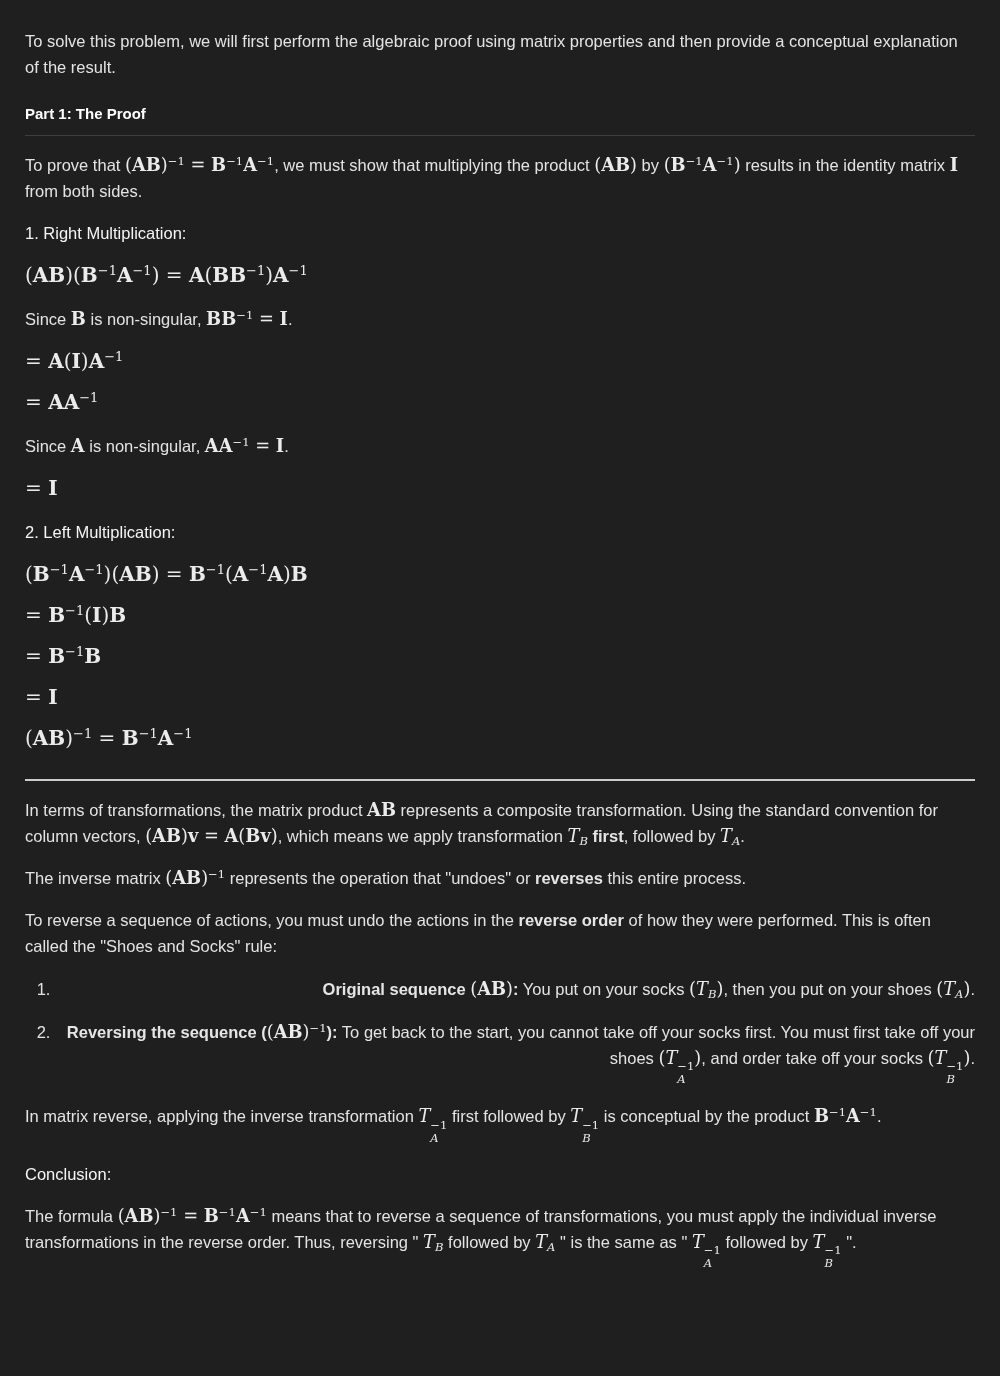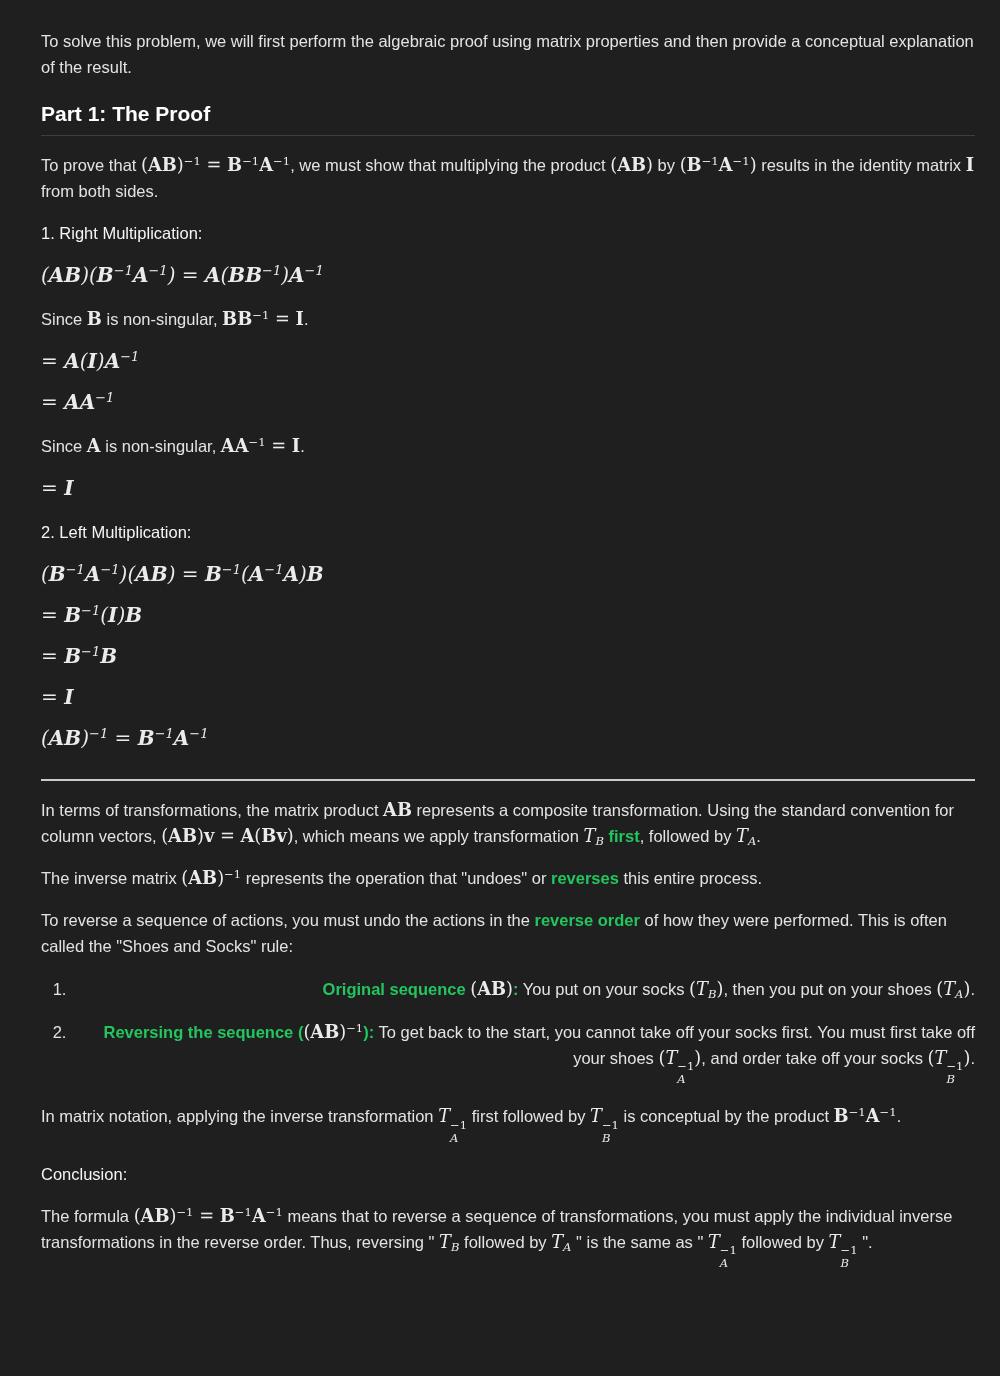--- a/index.html
+++ b/index.html
@@ -7,51 +7,51 @@
     width: 1000px;
     min-height: 1376px;
     box-sizing: border-box;
     background: #1f1f1f;
     color: #e3e3e3;
     font-family: "Liberation Sans", "DejaVu Sans", sans-serif;
     font-size: 16.5px;
     line-height: 26px;
     padding: 28px 25px 20px 25px;
   }
-  main.doc { max-width: 950px; margin-left: 16px; }
+  main.doc { max-width: 950px; }
 
   p.para { margin: 16px 0; }
   main.doc > p:first-child, #doc-root > p:first-child { margin-top: 0; }
 
   p.bold-line {
     margin: 16px 0;
     font-weight: 400;
     color: #f5f5f5;
   }
 
   h2.heading {
-    font-size: 21px;
+    font-size: 15px;
     line-height: 27px;
     font-weight: 700;
     color: #ffffff;
     margin: 20px 0 0 0;
     padding-bottom: 8px;
     border-bottom: 1px solid #3e3e40;
   }
 
   hr.thick-divider {
     border: none;
     border-top: 2px solid #cbcbcb;
     margin: 26px 0 10px 0;
   }
 
   ol.num-list { margin: 16px 0; padding-left: 30px; }
   li.list-item { margin: 17px 0; padding-left: 3px; text-align: right; }
 
-  strong.bold-text { font-weight: 700; color: #22c55e; }
+  strong.bold-text { font-weight: 700; color: #e5e5e5; }
 
   
   .math {
     font-family: "DejaVu Serif", "Liberation Serif", serif;
     color: #ebebeb;
     font-size: 1.08em;
     white-space: nowrap;
   }
   .math .mn { font-weight: 400; }
   .math .mbf { font-weight: 700; }
@@ -61,21 +61,21 @@
   .math .msk {
     display: inline-flex;
     flex-direction: column;
     align-items: flex-start;
     font-size: 0.65em;
     line-height: 1.12;
     vertical-align: -0.55em;
   }
   .math .mskb { font-style: italic; }
 
-  .math-block { margin: 13px 0; line-height: 27px; font-style: italic; }
+  .math-block { margin: 13px 0; line-height: 27px; }
   .math-block .math { font-size: 20px; }
 </style>
 </head>
 <body>
 
 <main class="doc">
   <div id="doc-root">
       <p class="para"><span class="seg">To solve this problem, we will first perform the algebraic proof using matrix properties and then provide a conceptual explanation of the result.</span></p>
       <h2 class="heading">Part 1: The Proof</h2>
       <p class="para"><span class="seg">To prove that </span><span class="math"><span class="mn">(</span><span class="mbf">A</span><span class="mbf">B</span><span class="mn">)</span><sup class="msup">−1</sup><span class="mn"> = </span><span class="mbf">B</span><sup class="msup">−1</sup><span class="mbf">A</span><sup class="msup">−1</sup></span><span class="seg">, we must show that multiplying the product </span><span class="math"><span class="mn">(</span><span class="mbf">A</span><span class="mbf">B</span><span class="mn">)</span></span><span class="seg"> by </span><span class="math"><span class="mn">(</span><span class="mbf">B</span><sup class="msup">−1</sup><span class="mbf">A</span><sup class="msup">−1</sup><span class="mn">)</span></span><span class="seg"> results in the identity matrix </span><span class="math"><span class="mbf">I</span></span><span class="seg"> from both sides.</span></p>
@@ -99,21 +99,21 @@
       <ol class="num-list">
         <li class="list-item"><strong class="bold-text">Original sequence </strong><span class="math"><span class="mn">(</span><span class="mbf">A</span><span class="mbf">B</span><span class="mn">)</span></span><strong class="bold-text">:</strong><span class="seg"> You put on your socks </span><span class="math"><span class="mn">(</span><span class="mi">T</span><sub class="msub">B</sub><span class="mn">)</span></span><span class="seg">, then you put on your shoes </span><span class="math"><span class="mn">(</span><span class="mi">T</span><sub class="msub">A</sub><span class="mn">)</span></span><span class="seg">.</span></li>
         <li class="list-item"><strong class="bold-text">Reversing the sequence (</strong><span class="math"><span class="mn">(</span><span class="mbf">A</span><span class="mbf">B</span><span class="mn">)</span><sup class="msup">−1</sup></span><strong class="bold-text">):</strong><span class="seg"> To get back to the start, you cannot take off your socks first. You must first take off your shoes </span><span class="math"><span class="mn">(</span><span class="mi">T</span><span class="msk">
               <span class="mskt">−1</span>
               <span class="mskb">A</span>
             </span><span class="mn">)</span></span><span class="seg">, and order take off your socks </span><span class="math"><span class="mn">(</span><span class="mi">T</span><span class="msk">
               <span class="mskt">−1</span>
               <span class="mskb">B</span>
             </span><span class="mn">)</span></span><span class="seg">.</span></li>
       </ol>
-      <p class="para"><span class="seg">In matrix notation, applying the inverse transformation </span><span class="math"><span class="mi">T</span><span class="msk">
+      <p class="para"><span class="seg">In matrix reverse, applying the inverse transformation </span><span class="math"><span class="mi">T</span><span class="msk">
             <span class="mskt">−1</span>
             <span class="mskb">A</span>
           </span></span><span class="seg"> first followed by </span><span class="math"><span class="mi">T</span><span class="msk">
             <span class="mskt">−1</span>
             <span class="mskb">B</span>
           </span></span><span class="seg"> is conceptual by the product </span><span class="math"><span class="mbf">B</span><sup class="msup">−1</sup><span class="mbf">A</span><sup class="msup">−1</sup></span><span class="seg">.</span></p>
       <p class="bold-line">Conclusion:</p>
       <p class="para"><span class="seg">The formula </span><span class="math"><span class="mn">(</span><span class="mbf">A</span><span class="mbf">B</span><span class="mn">)</span><sup class="msup">−1</sup><span class="mn"> = </span><span class="mbf">B</span><sup class="msup">−1</sup><span class="mbf">A</span><sup class="msup">−1</sup></span><span class="seg"> means that to reverse a sequence of transformations, you must apply the individual inverse transformations in the reverse order. Thus, reversing " </span><span class="math"><span class="mi">T</span><sub class="msub">B</sub></span><span class="seg"> followed by </span><span class="math"><span class="mi">T</span><sub class="msub">A</sub></span><span class="seg"> " is the same as " </span><span class="math"><span class="mi">T</span><span class="msk">
             <span class="mskt">−1</span>
             <span class="mskb">A</span>

